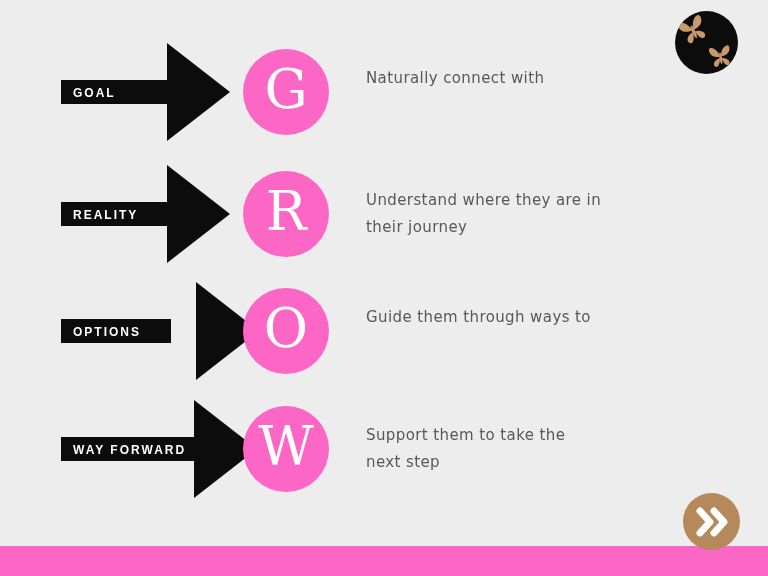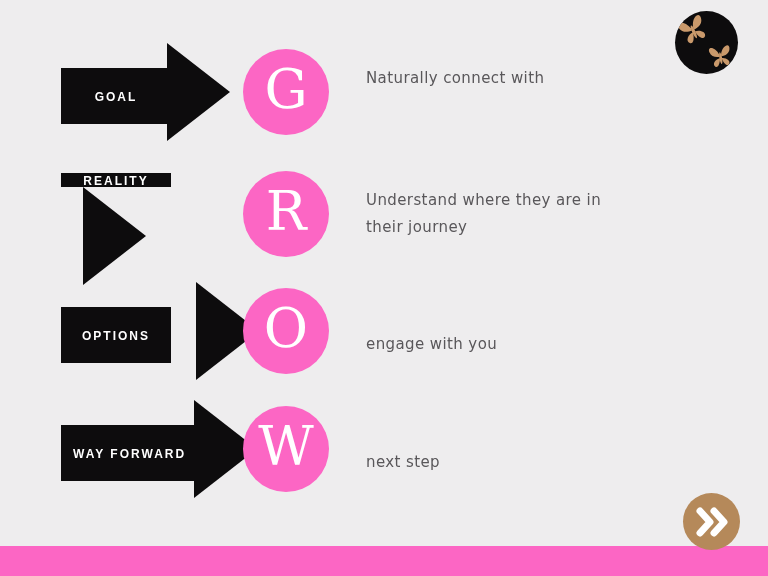--- a/index.html
+++ b/index.html
@@ -24,27 +24,26 @@
   
   .arrow{
     position:absolute;
     left:61px;
     display:flex;
     align-items:center;
     height:98px;
   }
   .arrow-bar{
     min-width:110px;
-    height:56px;
+    height:24px;
     background:var(--black);
     display:flex;
     align-items:center;
-    justify-content:center;
+    justify-content:flex-start;
     padding:0 12px;
-    margin-top:8px;
   }
   .arrow-label{
     color:var(--white);
     font-family:"Liberation Sans", sans-serif;
     font-weight:bold;
     font-size:12px;
     letter-spacing:2px;
     white-space:nowrap;
     transform:translateY(0.5px);
   }
@@ -81,21 +80,21 @@
     left:366px;
     width:370px;
     color:var(--text_gray);
     font-size:15px;
     line-height:27px;
     letter-spacing:0.4px;
   }
 
   
   .r0 .arrow{top:43px;}  .r0 .letter-circle{top:49px;}  .r0 .desc{top:65px;}
-  .r1 .arrow{top:165px;flex-direction:column;} .r1 .letter-circle{top:171px;} .r1 .desc{top:187px;}
+  .r1 .arrow{top:165px;} .r1 .letter-circle{top:171px;} .r1 .desc{top:187px;}
   .r2 .arrow{top:282px;gap:29px;} .r2 .letter-circle{top:288px;} .r2 .desc{top:304px;}
   .r3 .arrow{top:400px;} .r3 .letter-circle{top:406px;} .r3 .desc{top:422px;}
 
   
   .logo{
     position:absolute;
     left:675px;top:11px;
     width:63px;height:63px;
     border-radius:50%;
     background:var(--black);
@@ -170,37 +169,36 @@
     <div class="arrow">
       <div class="arrow-bar">
         <span class="arrow-label">OPTIONS</span>
       </div>
       <div class="arrow-head"></div>
     </div>
     <div class="letter-circle">
       <span class="letter">O</span>
     </div>
     <div class="desc">
-      <br>
-      <span>engage with you</span>
+      <span>Guide them through ways to</span><br>
     </div>
   </div>
 
   <div class="row r3">
     <div class="arrow">
       <div class="arrow-bar">
         <span class="arrow-label">WAY FORWARD</span>
       </div>
       <div class="arrow-head"></div>
     </div>
     <div class="letter-circle">
       <span class="letter">W</span>
     </div>
     <div class="desc">
-      <br>
+      <span>Support them to take the</span><br>
       <span>next step</span>
     </div>
   </div>
 
   <div class="logo">
     <span class="butterfly butterfly-1">
       <svg width="32" height="32" viewBox="0 0 32 32">
         <g fill="#c9996b">
           <path d="M15,14 C12,3 2,1 4,9 C5,14 10,16 15,16 Z"></path>
           <path d="M17,14 C20,3 30,1 28,9 C27,14 22,16 17,16 Z"></path>

